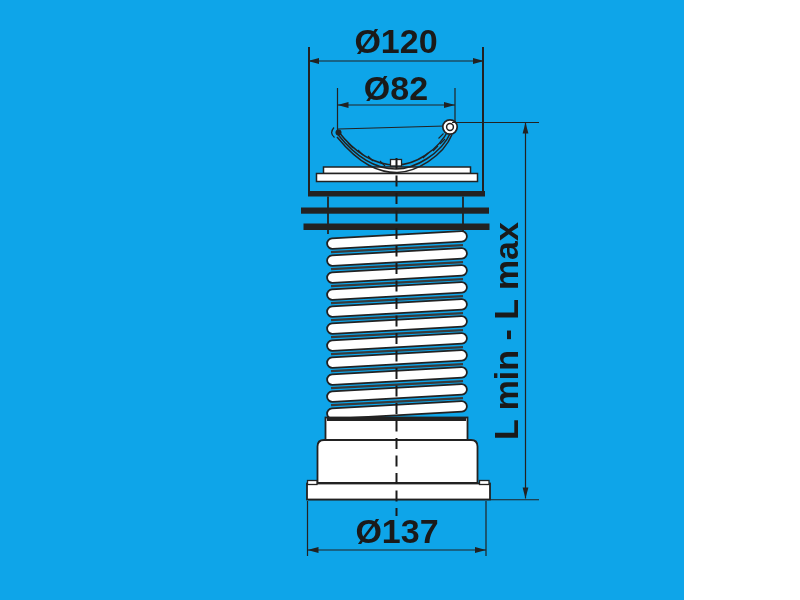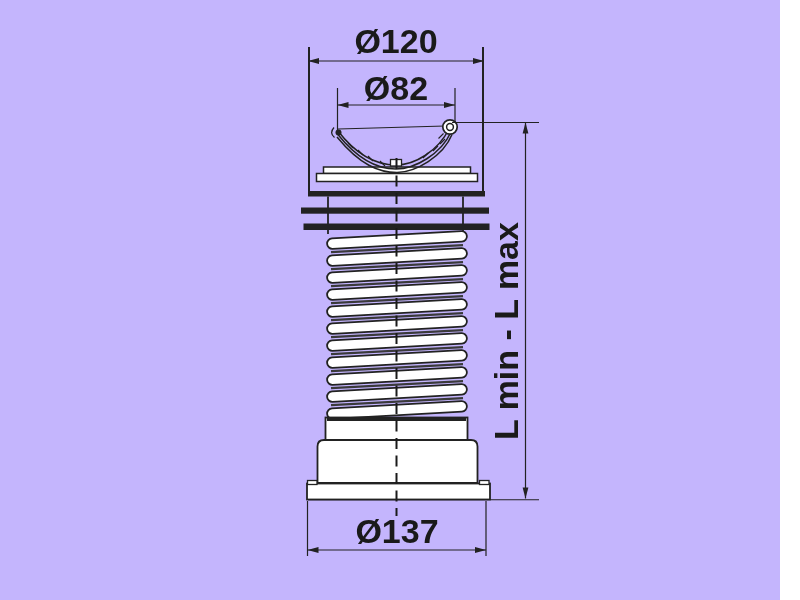--- a/index.html
+++ b/index.html
@@ -1,17 +1,17 @@
 <!DOCTYPE html>
 <html><head>
 <meta charset="utf-8">
 <style>
   html,body{margin:0;padding:0;background:#ffffff;}
   .canvas{
-    position:relative;width:780px;height:600px;background:#c4b5fd;overflow:hidden;
+    position:relative;width:684px;height:600px;background:#0ea5e9;overflow:hidden;
     font-family:"Liberation Sans", sans-serif;
   }
   svg text{
     font-family:"Liberation Sans","DejaVu Sans",sans-serif;
     font-weight:bold;
     fill:#1a1a1a;
   }
   .dim-label{font-size:34px;}
 </style>
 </head>

